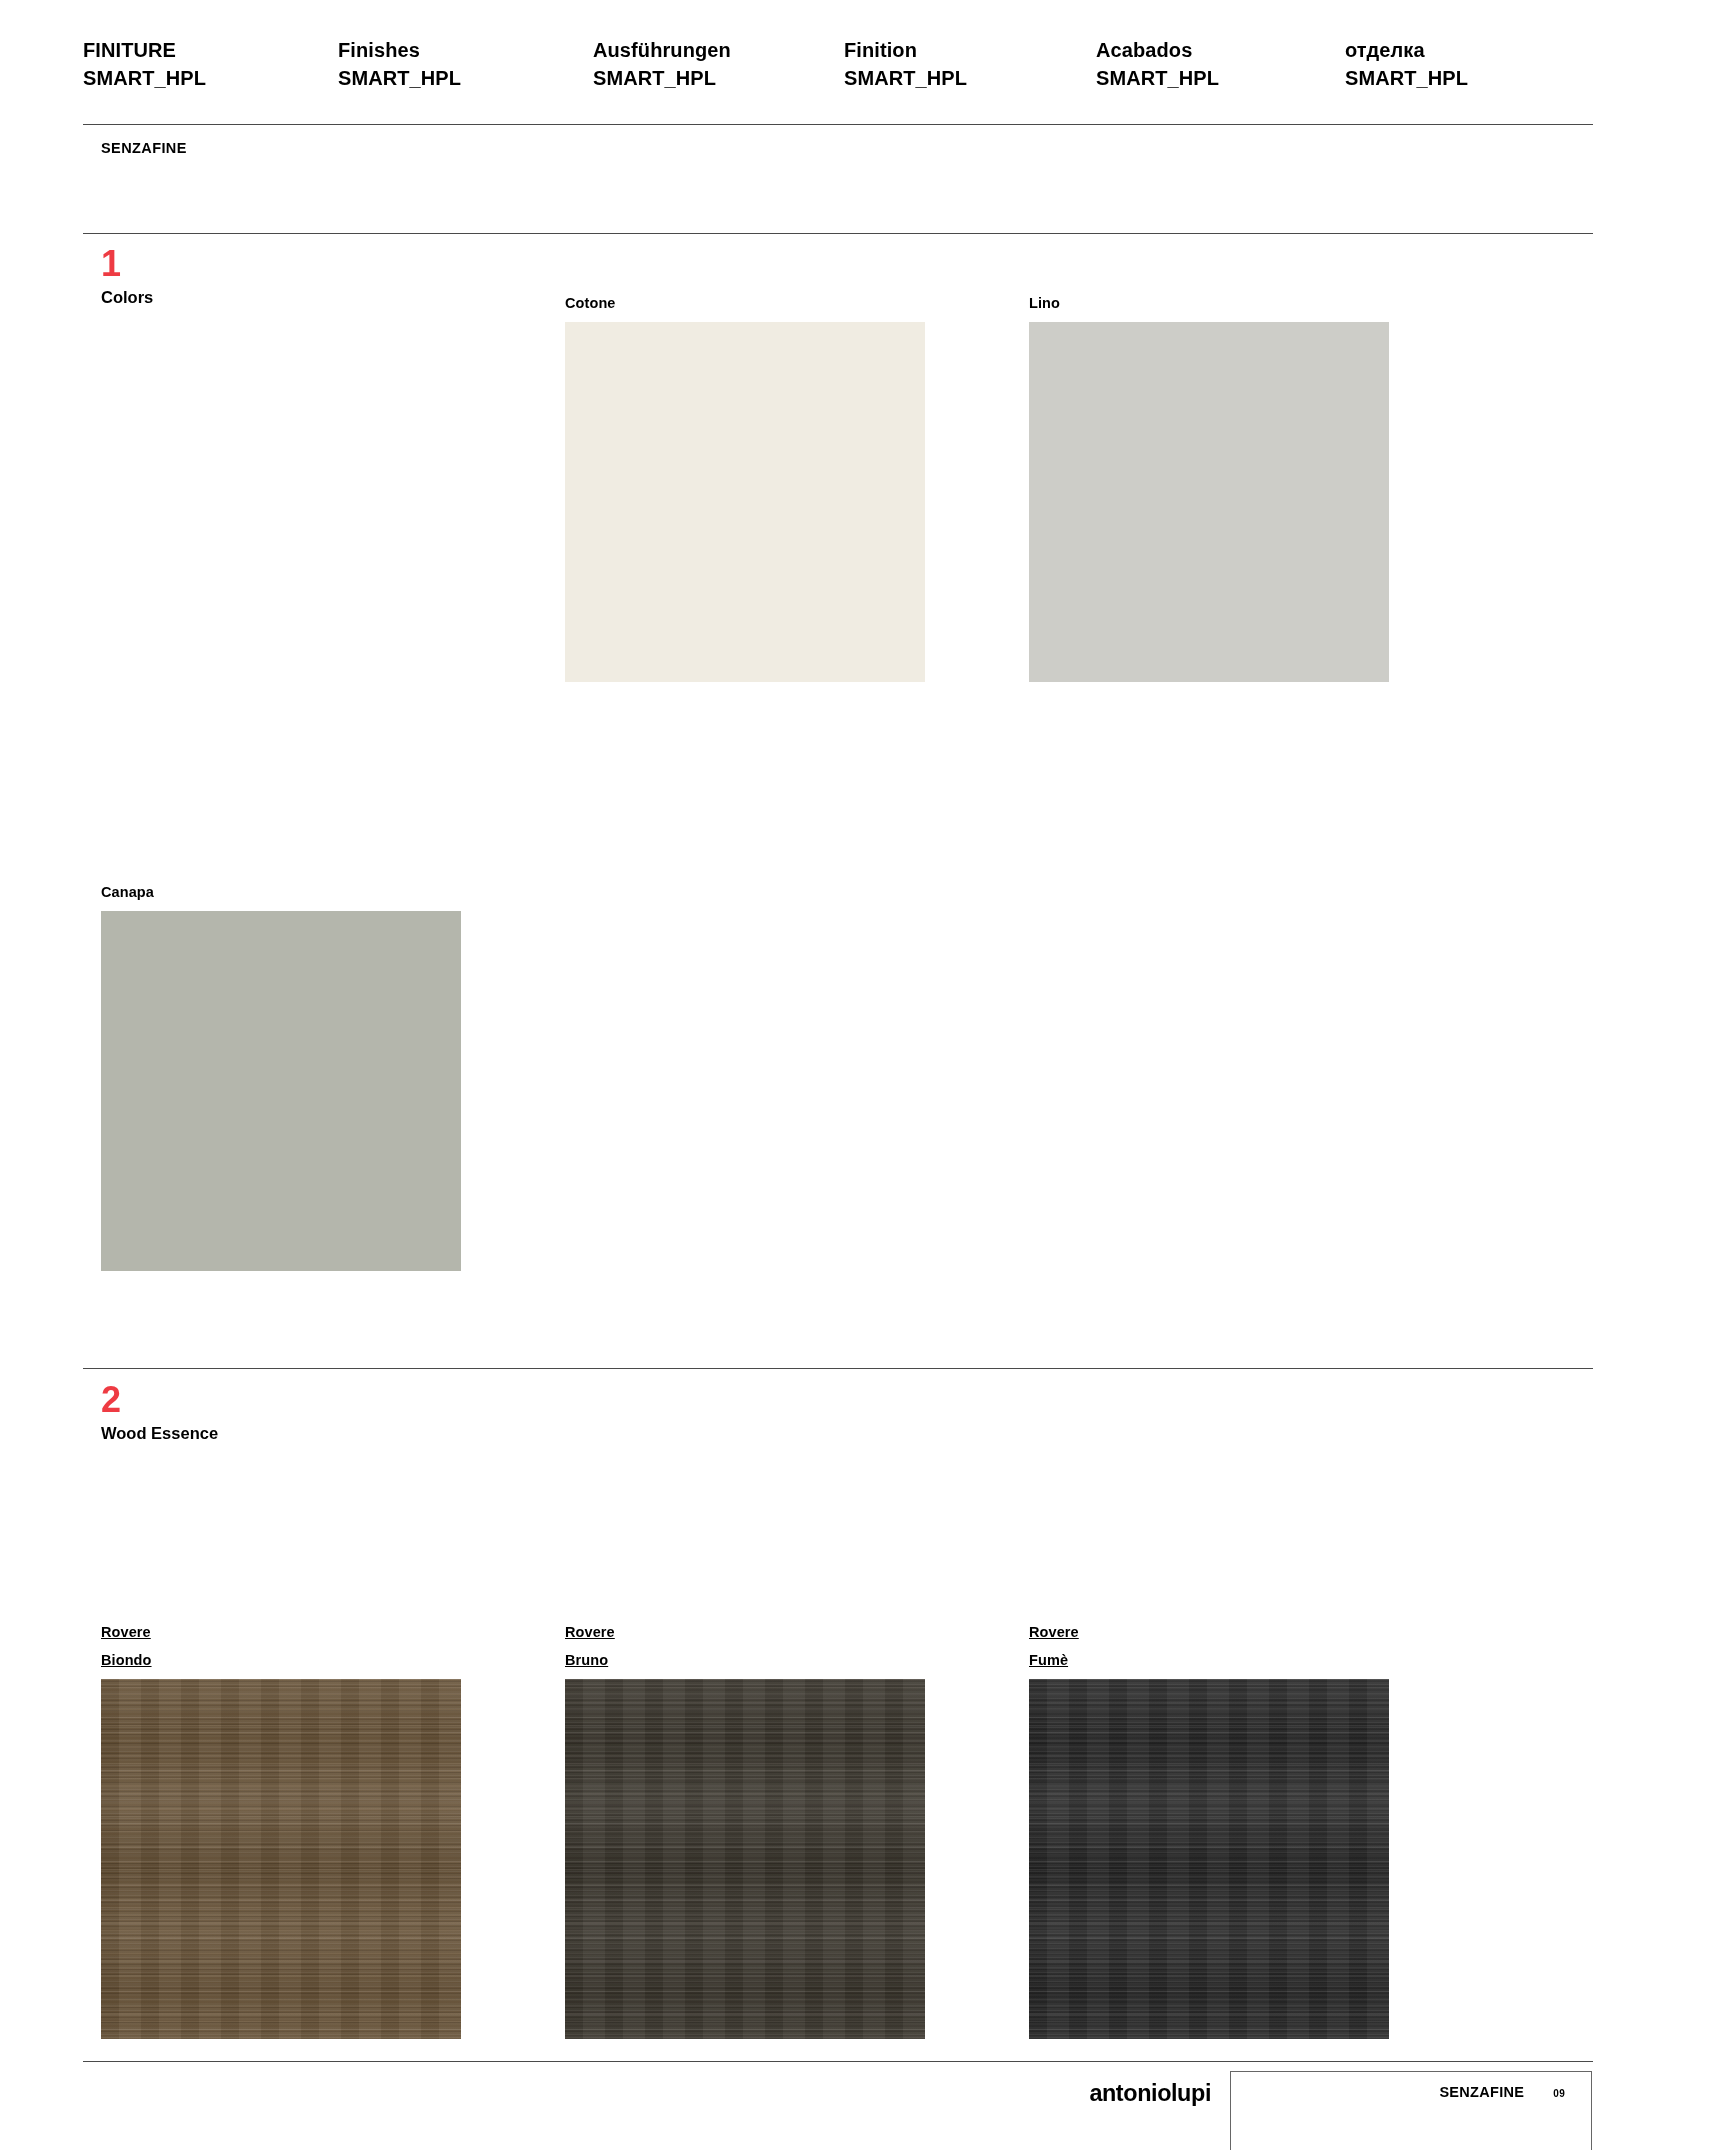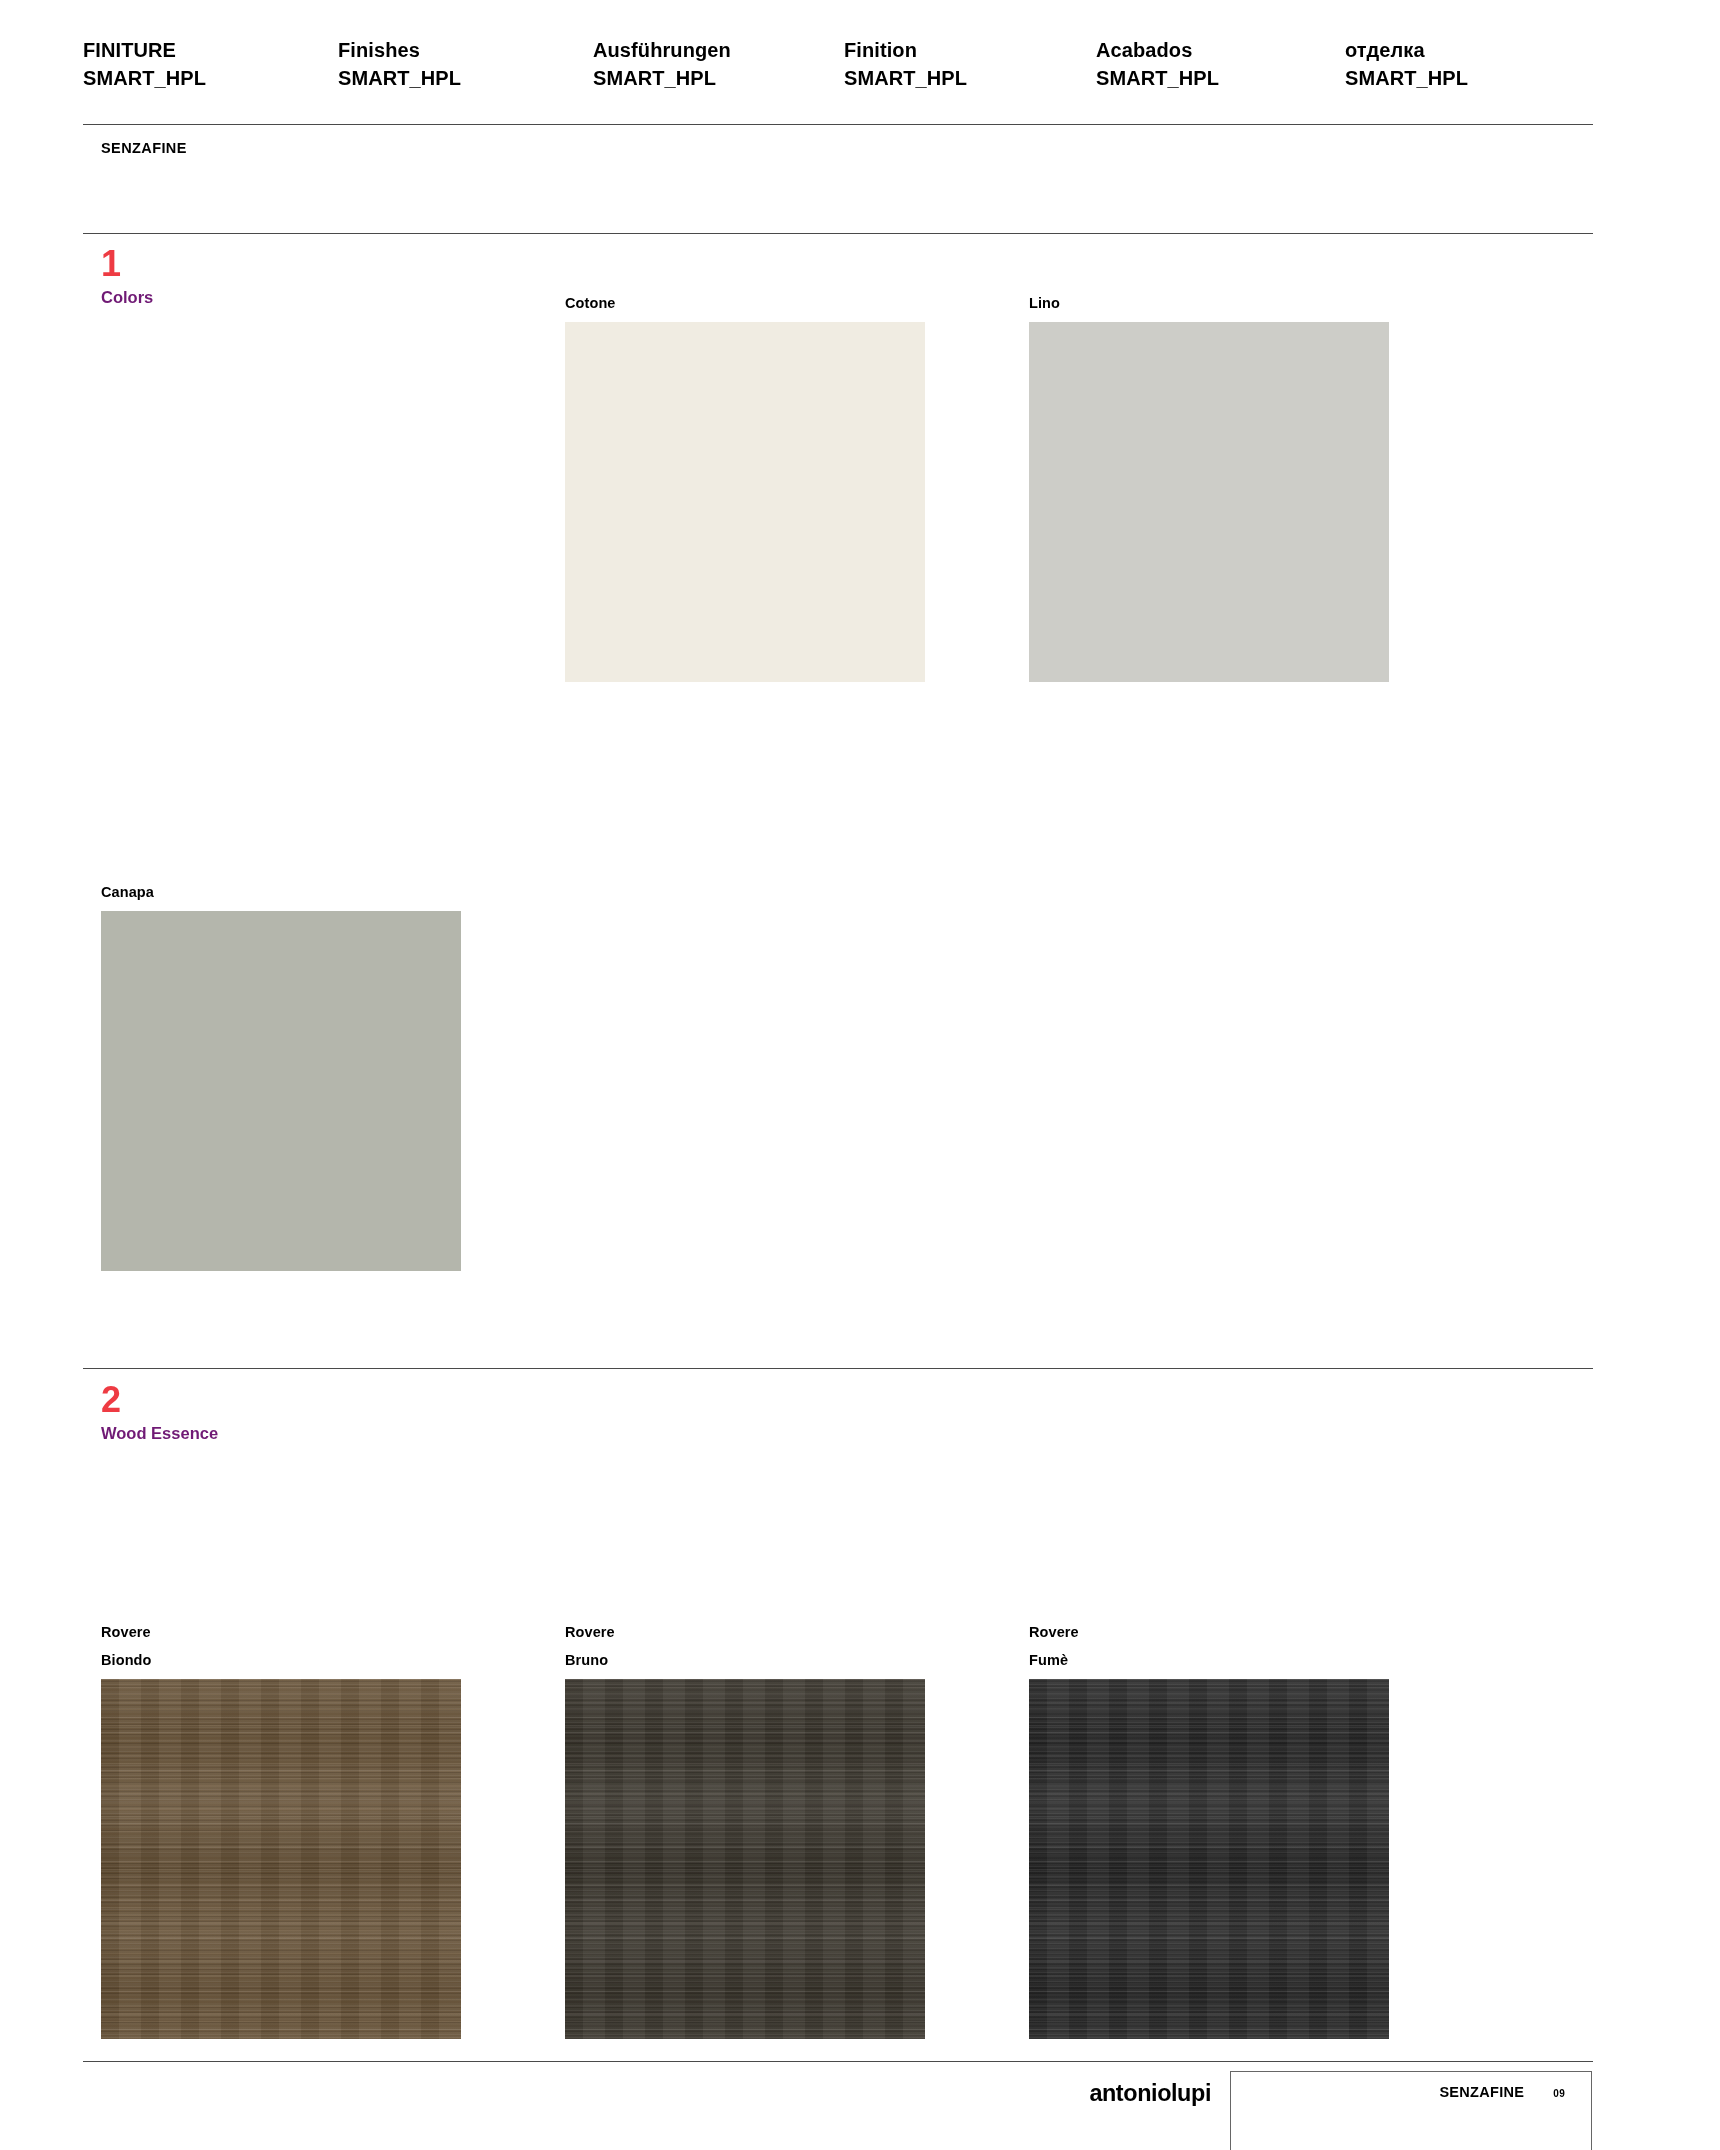--- a/index.html
+++ b/index.html
@@ -73,37 +73,37 @@
     font-size: 36px;
     font-weight: bold;
     line-height: 37px;
     color: #ee3b43;
   }
   .section-title {
     font-size: 16.5px;
     font-weight: bold;
     line-height: 20.7px;
     margin-top: 4.8px;
-    color: #701a75;
+    color: #000000;
   }
   .sec1-head { top: 245px; }
   .sec2-head { top: 1381px; }
 
   
   .grid {
     position: absolute;
     left: 101px;
     width: 1499px;
     display: grid;
     grid-template-columns: repeat(3, 360px);
     column-gap: 104px;
   }
   .grid.row-colors-1 { top: 289px; }
   .grid.row-colors-2 { top: 878px; }
-  .grid.row-wood-1   { top: 1618px; }
+  .grid.row-wood-1   { top: 1618px; text-decoration: underline; }
 
   .swatch-cell {
     width: 360px;
   }
   .swatch-label {
     font-size: 14.5px;
     font-weight: bold;
     line-height: 28px;
     letter-spacing: 0.1px;
     min-height: 28px;

